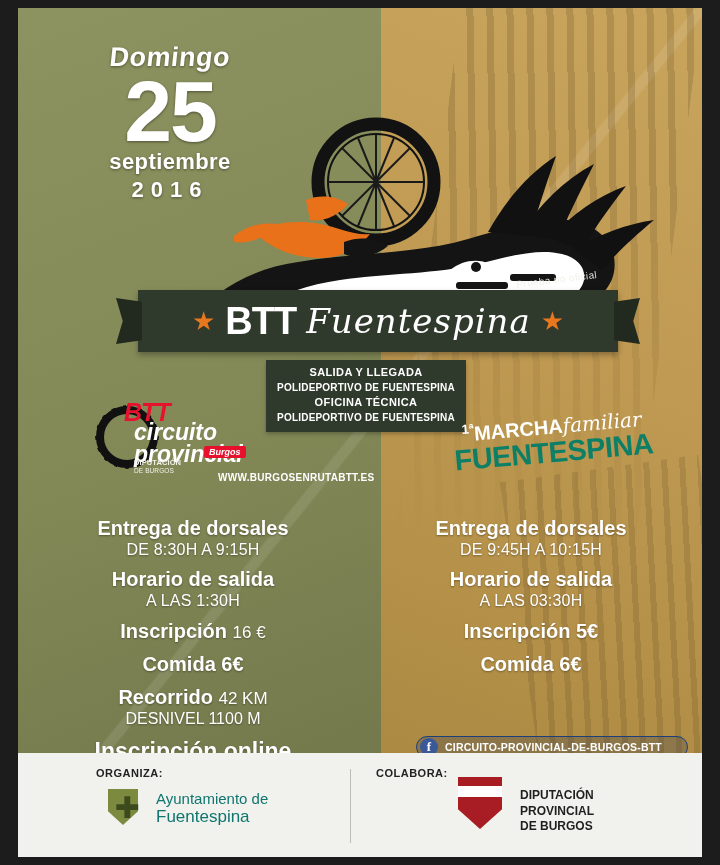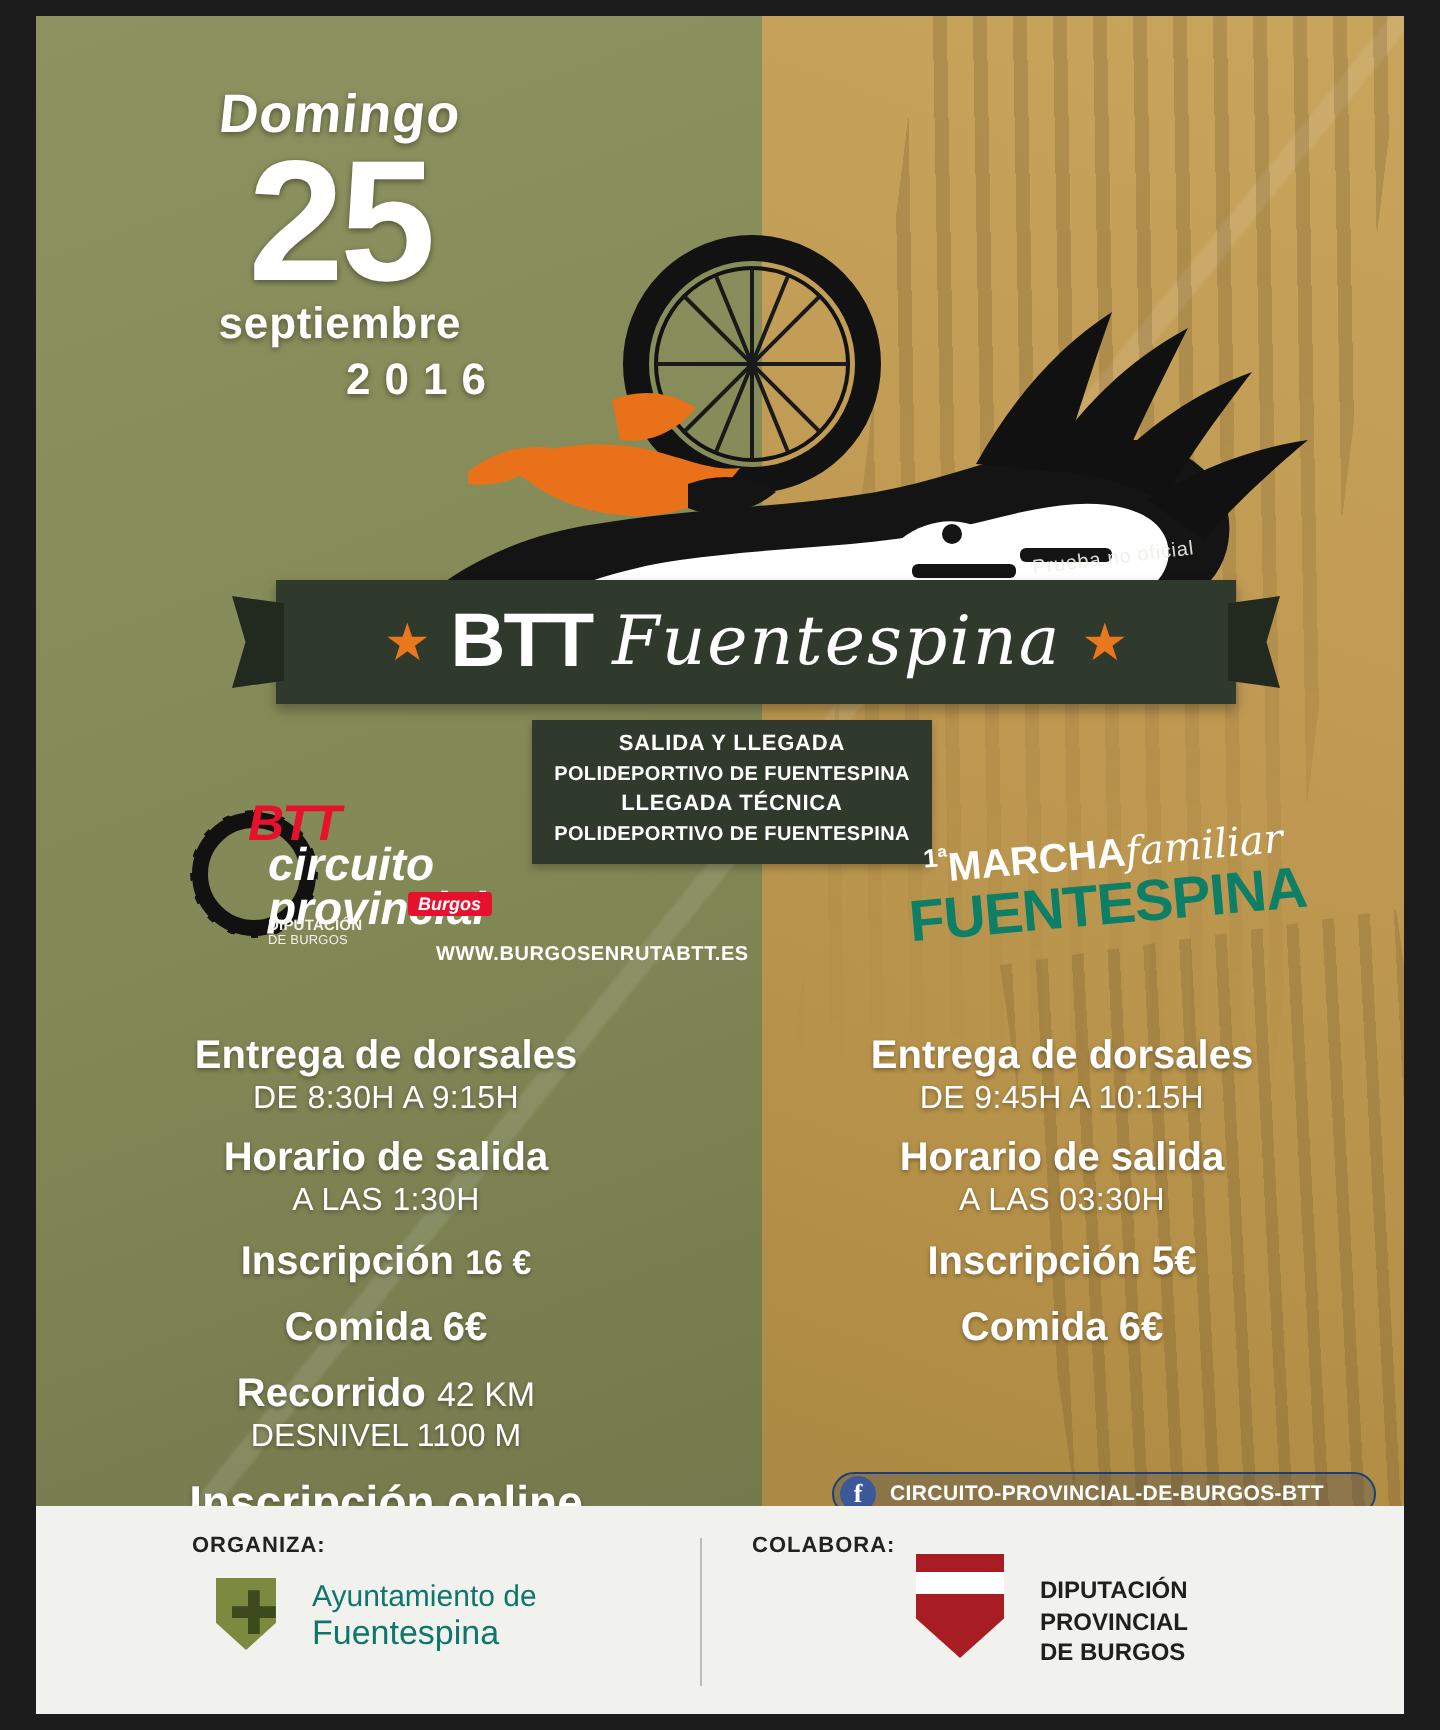--- a/index.html
+++ b/index.html
@@ -75,21 +75,21 @@
     transform: skewX(-6deg);
   }
   .date-num {
     font-size: 86px; font-weight: bold; line-height: .95;
     letter-spacing: -2px; margin-top: -2px;
   }
   .date-month {
     font-size: 22px; font-weight: bold; margin-top: -4px; letter-spacing: .4px;
   }
   .date-year {
-    font-size: 22px; font-weight: bold; letter-spacing: 7px; margin-top: 2px; text-align: right;
+    font-size: 22px; font-weight: bold; letter-spacing: 7px; margin-top: 2px;
   }
   
   .art { position: absolute; left: 40px; top: 96px; width: 600px; height: 220px; }
   
   .ribbon {
     position: absolute; left: 120px; top: 282px; width: 480px; height: 62px;
     background: #2f3a2c;
     box-shadow: 0 3px 6px rgba(0,0,0,.3);
   }
   .ribbon:before, .ribbon:after {
@@ -176,21 +176,21 @@
   
   .col {
     position: absolute; top: 500px; width: 330px; color: #ffffff;
     text-align: center; text-shadow: 0 1px 2px rgba(0,0,0,.35);
   }
   .col.left  { left: 10px; }
   .col.right { left: 348px; }
   .col .hdr { font-size: 20px; font-weight: bold; margin-top: 9px; }
   .col .sub { font-size: 16px; margin-top: 1px; letter-spacing: .2px; }
   .col .money { font-size: 20px; font-weight: bold; margin-top: 10px; }
-  .col .money .val { font-weight: bold; font-size: 17px; }
+  .col .money .val { font-weight: normal; font-size: 17px; }
   .col .money .val.b { font-weight: bold; font-size: 20px; }
   .col .rec { font-size: 20px; font-weight: bold; margin-top: 10px; }
   .col .rec .val { font-weight: normal; font-size: 17px; }
   .col .desn { font-size: 16px; margin-top: 1px; }
   .col .onl { font-size: 23px; font-weight: bold; margin-top: 10px; }
   .col .onl-url { font-size: 9.5px; margin-top: 2px; letter-spacing: .1px; }
   
   .fb {
     position: absolute; left: 398px; top: 728px; width: 272px; height: 22px;
     border: 1px solid #1b3f7a; border-radius: 11px;
@@ -325,21 +325,21 @@
         <span class="star">★</span>
         <span class="title-btt">BTT</span>
         <span class="title-script">Fuentespina</span>
         <span class="star">★</span>
       </div>
     </div>
 
     <div class="infobox">
       <div class="hl">SALIDA Y LLEGADA</div>
       <div class="sub">POLIDEPORTIVO DE FUENTESPINA</div>
-      <div class="hl">LLEGADA TÉCNICA</div>
+      <div class="hl">OFICINA TÉCNICA</div>
       <div class="sub">POLIDEPORTIVO DE FUENTESPINA</div>
     </div>
 
     <div class="circuito">
       <div class="chain-ring"></div>
       <div class="c-btt">BTT</div>
       <div class="c-word">
         <span>circuito</span>
         <small>provincial</small>
       </div>

